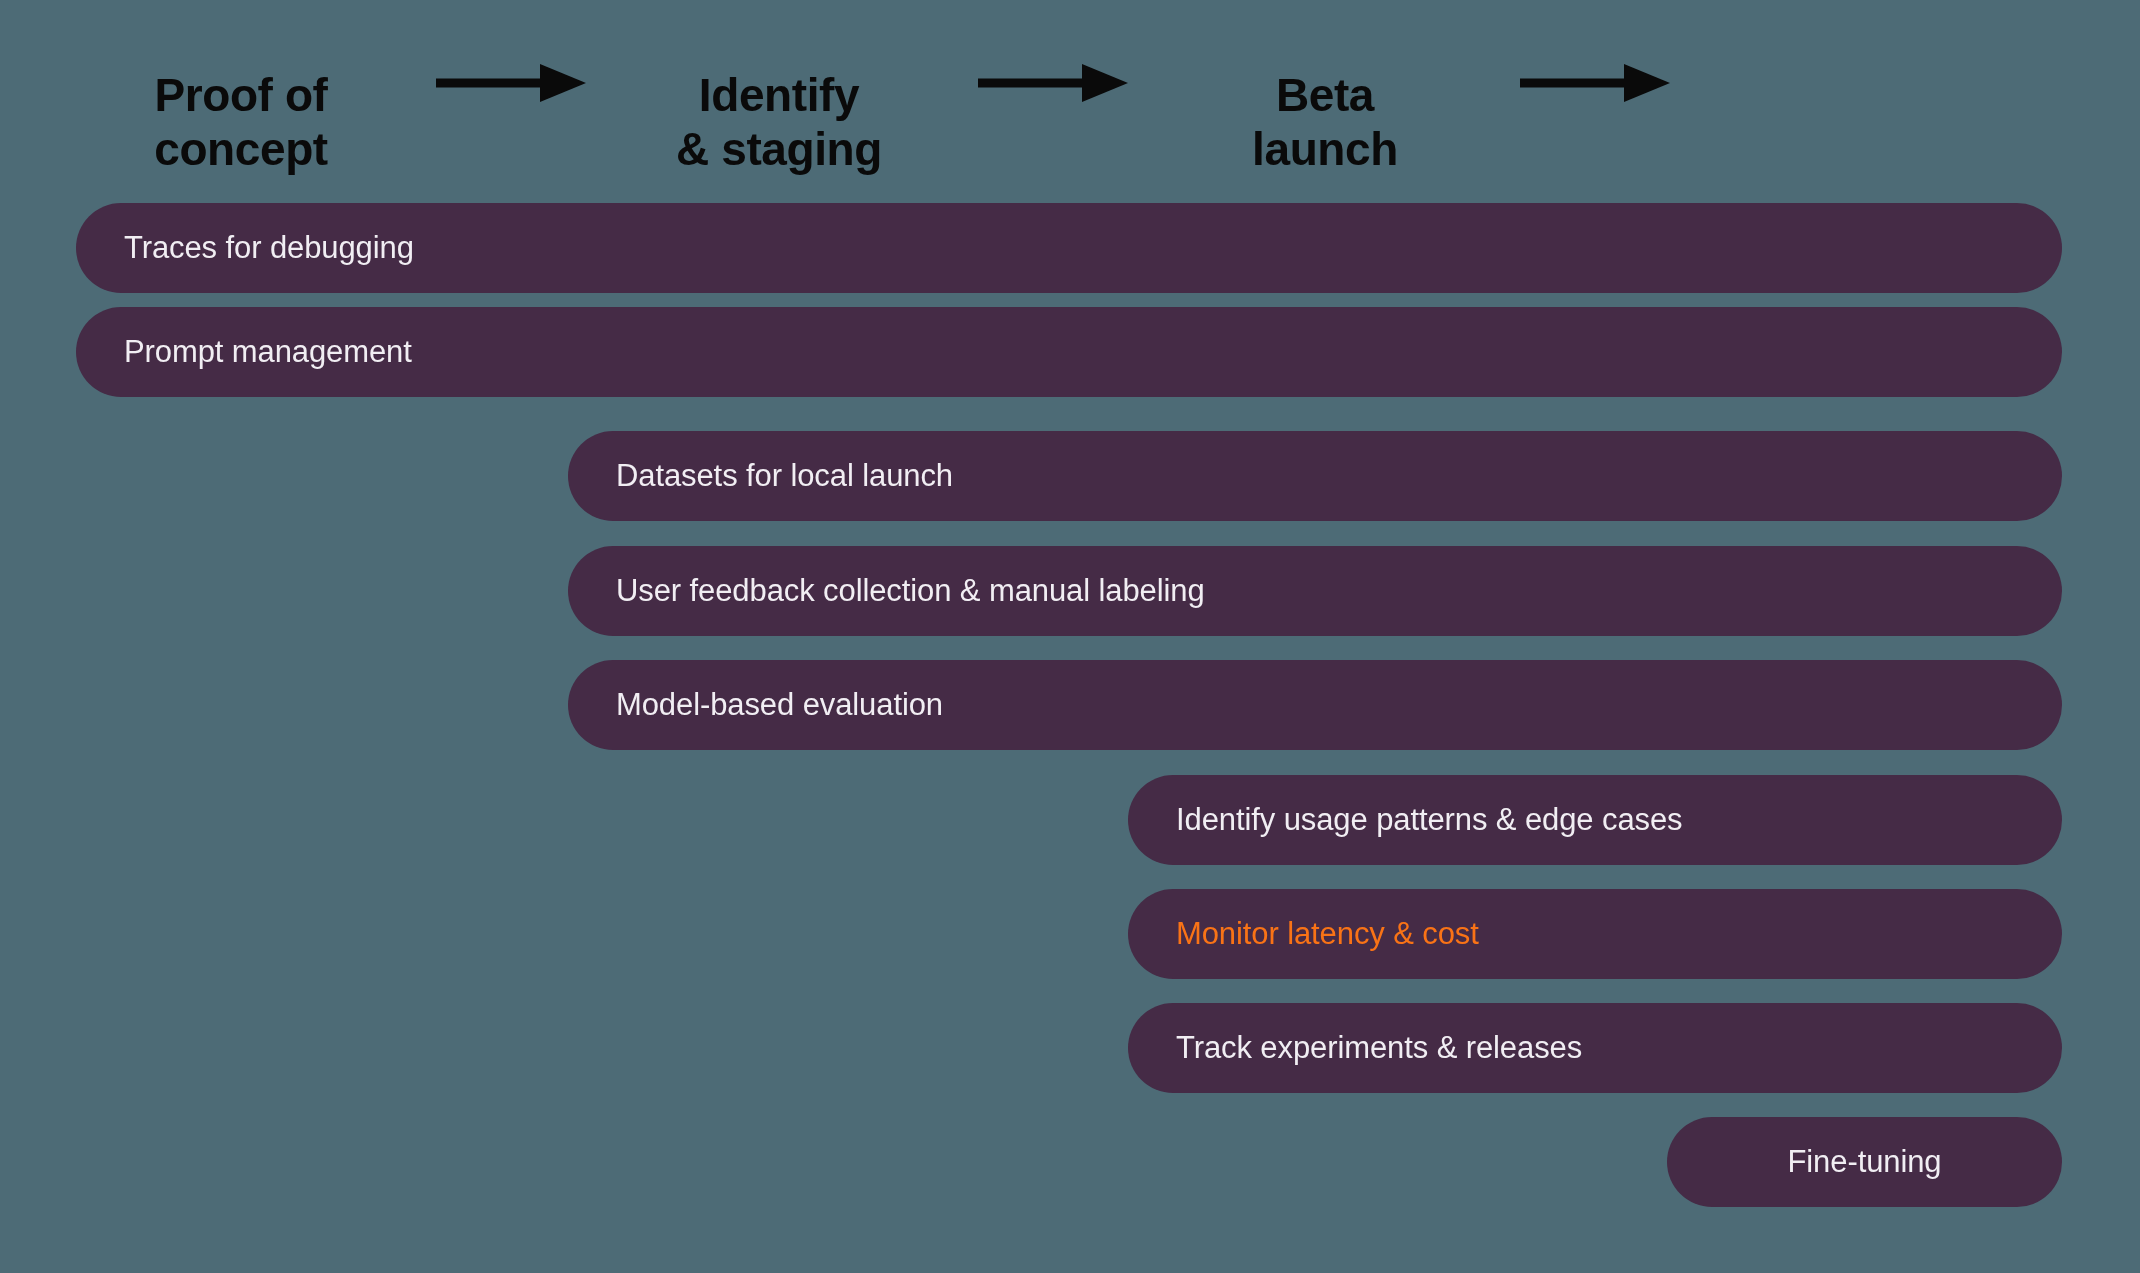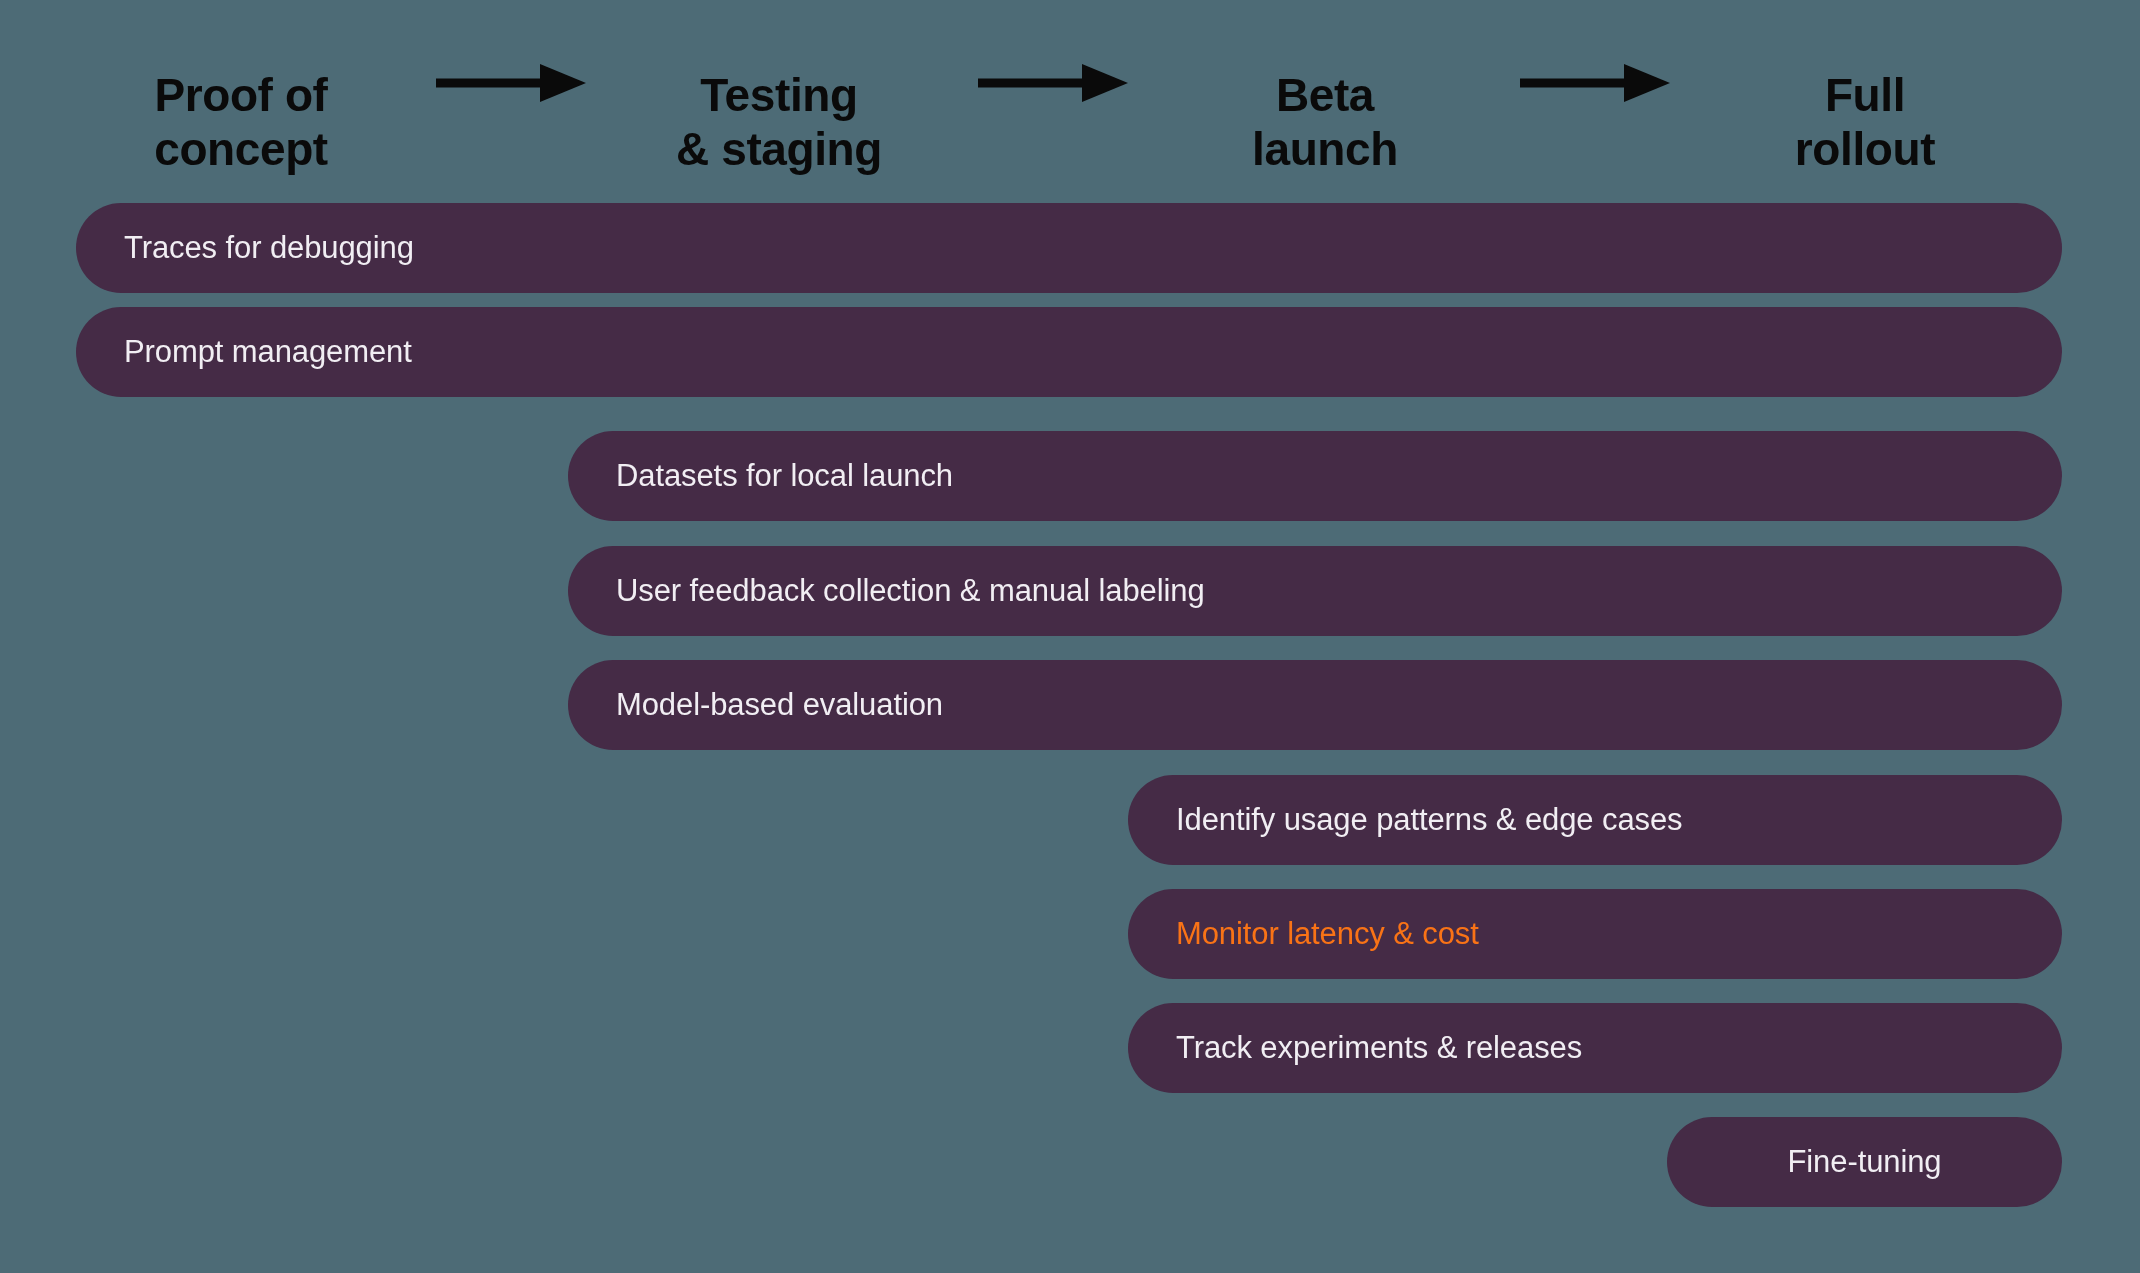--- a/index.html
+++ b/index.html
@@ -98,21 +98,21 @@
     </div>
 
     <div class="arrow arrow-0">
       <svg width="150" height="42" viewBox="0 0 150 42" aria-hidden="true">
         <rect x="0" y="16.5" width="114" height="9" fill="#0a0a0a"></rect>
         <polygon points="104,2 150,21 104,40" fill="#0a0a0a"></polygon>
       </svg>
     </div>
 
     <div class="stage-label stage-1">
-      <span>Testing</span>
+      <span>Identify</span>
       <span class="l2">&amp; staging</span>
     </div>
 
     <div class="arrow arrow-1">
       <svg width="150" height="42" viewBox="0 0 150 42" aria-hidden="true">
         <rect x="0" y="16.5" width="114" height="9" fill="#0a0a0a"></rect>
         <polygon points="104,2 150,21 104,40" fill="#0a0a0a"></polygon>
       </svg>
     </div>
 
@@ -121,24 +121,20 @@
       <span class="l2">launch</span>
     </div>
 
     <div class="arrow arrow-2">
       <svg width="150" height="42" viewBox="0 0 150 42" aria-hidden="true">
         <rect x="0" y="16.5" width="114" height="9" fill="#0a0a0a"></rect>
         <polygon points="104,2 150,21 104,40" fill="#0a0a0a"></polygon>
       </svg>
     </div>
 
-    <div class="stage-label stage-3">
-      <span>Full</span>
-      <span class="l2">rollout</span>
-    </div>
 
   </div>
 
   <div id="bars-layer">
       <div class="bar align-left" style="left: 76px; width: 1986px; top: 203px; background: rgb(69, 43, 70);">
         <span class="bar-label" style="color: rgb(241, 238, 243);">Traces for debugging</span>
       </div>
       <div class="bar align-left" style="left: 76px; width: 1986px; top: 307px; background: rgb(69, 43, 70);">
         <span class="bar-label" style="color: rgb(241, 238, 243);">Prompt management</span>
       </div>

